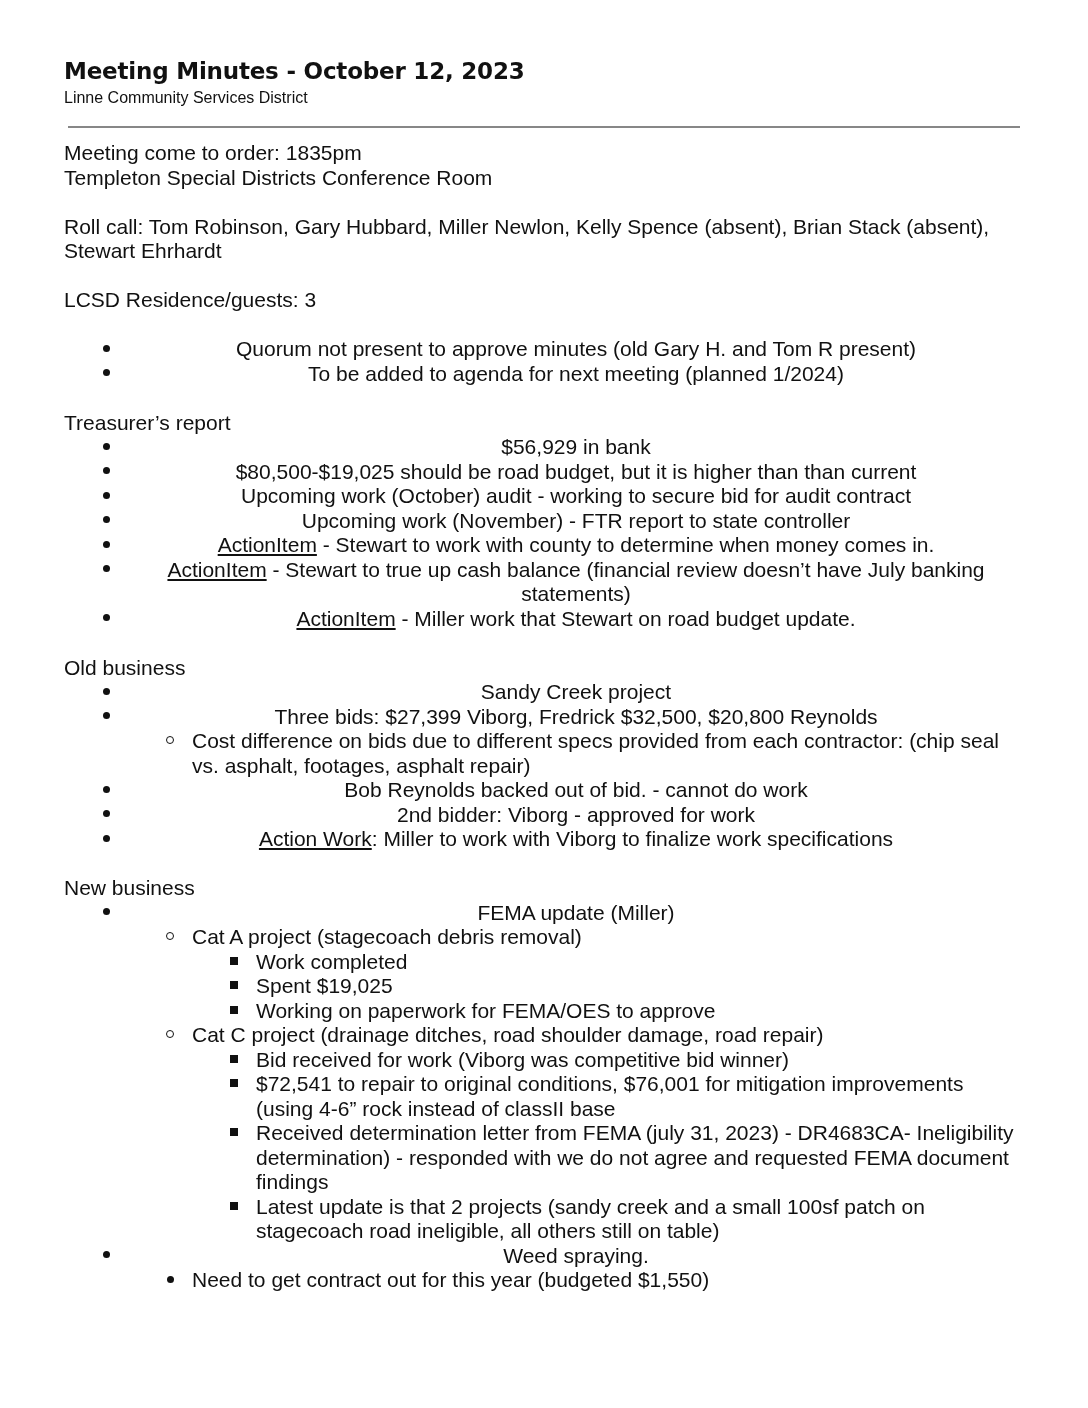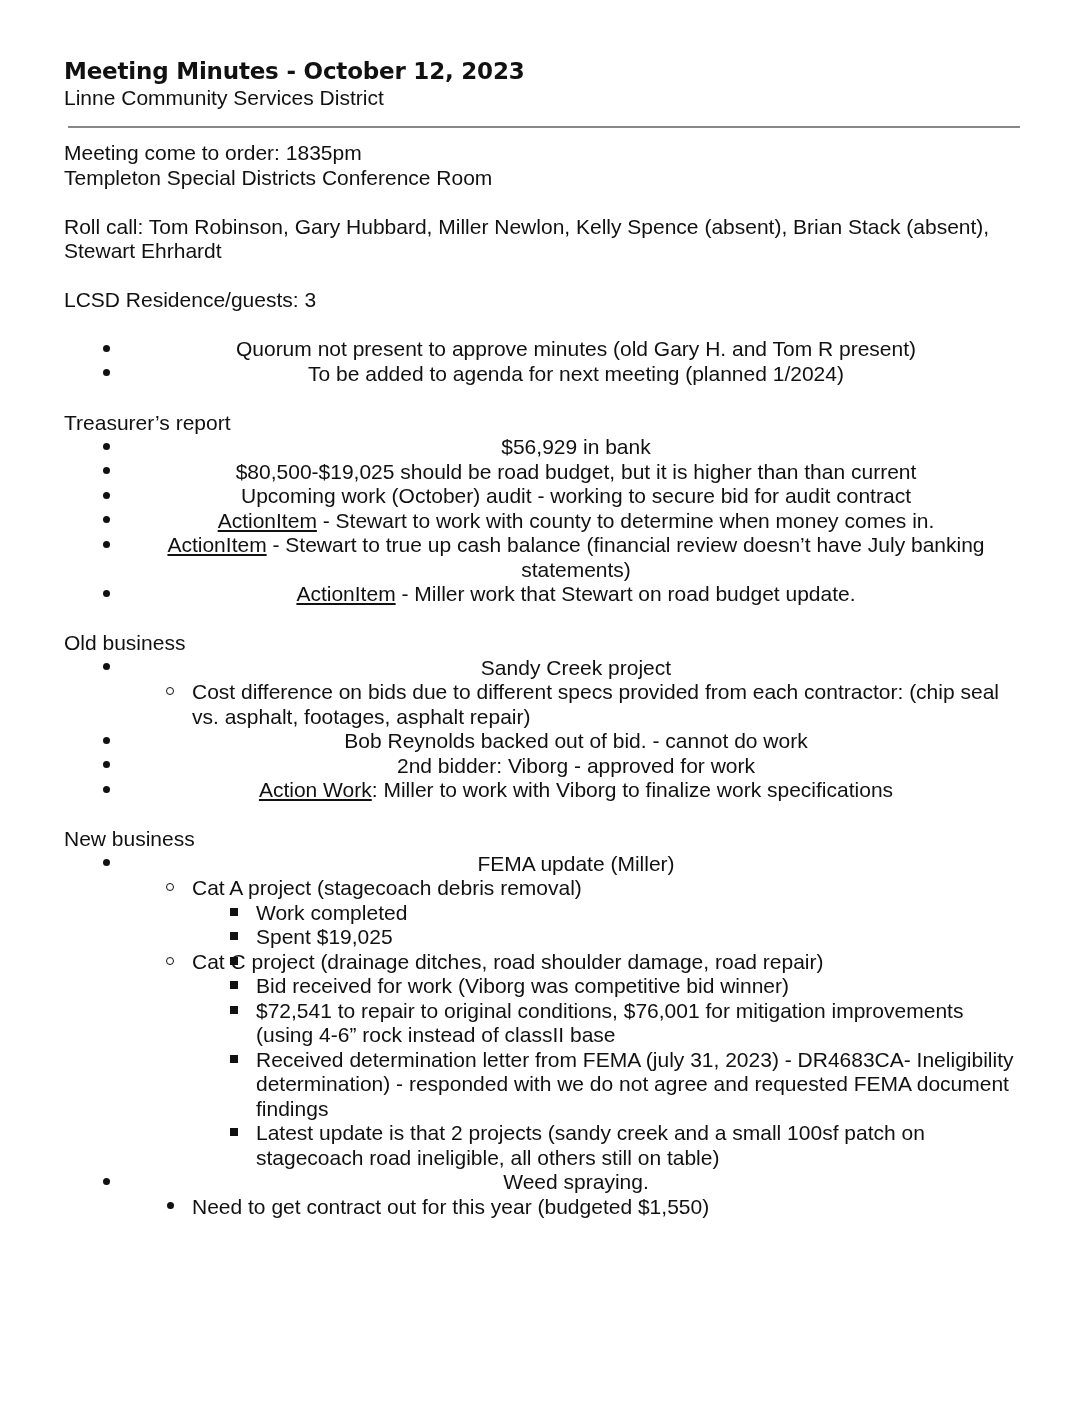--- a/index.html
+++ b/index.html
@@ -2,21 +2,21 @@
 <html><head>
   <meta charset="utf-8">
   <style>
     html, body { margin: 0; padding: 0; background: #ffffff; }
     body {
       width: 1088px; height: 1408px; position: relative; overflow: hidden;
       font-family: "Liberation Sans", sans-serif; color: #111111;
     }
     .page { position: absolute; left: 64px; top: 56px; width: 960px; }
     .title { font-family: "DejaVu Sans", sans-serif; font-weight: bold; font-size: 23px; line-height: 30px; margin: 0; letter-spacing: -0.2px; }
-    .subtitle { font-size: 21px; line-height: 24px; margin: 0; }
+    .subtitle { font-size: 16px; line-height: 24px; margin: 0; }
     .rule { position: absolute; left: 4px; top: 70px; width: 952px; height: 2px; background: #878787; }
     .body-text { position: absolute; left: 0; top: 85px; width: 960px; font-size: 21px; line-height: 24.5px; }
     p { margin: 0; }
     .gap { height: 24.5px; }
     ul { margin: 0; padding: 0; list-style: none; }
     li { position: relative; }
     .l1 { padding-left: 64px; text-align: center; }
     .l2 { padding-left: 128px; }
     .l3 { padding-left: 192px; }
     .bullet { position: absolute; top: 0; width: 20px; text-align: center; font-size: 13px; }
@@ -49,43 +49,45 @@
       <li class="l1"><span class="bullet dot"></span><span>Quorum not present to approve minutes (old Gary H. and Tom R present)</span></li>
       <li class="l1"><span class="bullet dot"></span><span>To be added to agenda for next meeting (planned 1/2024)</span></li>
     </ul>
     <div class="gap"></div>
 
     <p>Treasurer’s report</p>
     <ul>
       <li class="l1"><span class="bullet dot"></span><span>$56,929 in bank</span></li>
       <li class="l1"><span class="bullet dot"></span><span>$80,500-$19,025 should be road budget, but it is higher than than current</span></li>
       <li class="l1"><span class="bullet dot"></span><span>Upcoming work (October) audit - working to secure bid for audit contract</span></li>
+      <li class="l1"><span class="bullet dot"></span><span>Upcoming work (November) - FTR report to state controller</span></li>
       <li class="l1"><span class="bullet dot"></span><span class="action">ActionItem</span><span> - Stewart to work with county to determine when money comes in.</span></li>
       <li class="l1"><span class="bullet dot"></span><span class="action">ActionItem</span><span> - Stewart to true up cash balance (financial review doesn’t have July banking statements)</span></li>
       <li class="l1"><span class="bullet dot"></span><span class="action">ActionItem</span><span> - Miller work that Stewart on road budget update.</span></li>
     </ul>
     <div class="gap"></div>
 
     <p>Old business</p>
     <ul>
       <li class="l1"><span class="bullet dot"></span><span>Sandy Creek project</span></li>
+      <li class="l1"><span class="bullet dot"></span><span>Three bids: $27,399 Viborg, Fredrick $32,500, $20,800 Reynolds</span></li>
       <li class="l2"><span class="bullet circle"></span><span>Cost difference on bids due to different specs provided from each contractor: (chip seal vs. asphalt, footages, asphalt repair)</span></li>
       <li class="l1"><span class="bullet dot"></span><span>Bob Reynolds backed out of bid. - cannot do work</span></li>
       <li class="l1"><span class="bullet dot"></span><span>2nd bidder: Viborg - approved for work</span></li>
       <li class="l1"><span class="bullet dot"></span><span class="action">Action Work</span><span>: Miller to work with Viborg to finalize work specifications</span></li>
     </ul>
     <div class="gap"></div>
 
     <p>New business</p>
     <ul>
       <li class="l1"><span class="bullet dot"></span><span>FEMA update (Miller)</span></li>
       <li class="l2"><span class="bullet circle"></span><span>Cat A project (stagecoach debris removal)</span></li>
       <li class="l3"><span class="bullet square"></span><span>Work completed</span></li>
       <li class="l3"><span class="bullet square"></span><span>Spent $19,025</span></li>
-      <li class="l3"><span class="bullet square"></span></li>
+      <li class="l3"><span class="bullet square"></span><span>Working on paperwork for FEMA/OES to approve</span></li>
       <li class="l2"><span class="bullet circle"></span><span>Cat C project (drainage ditches, road shoulder damage, road repair)</span></li>
       <li class="l3"><span class="bullet square"></span><span>Bid received for work (Viborg was competitive bid winner)</span></li>
       <li class="l3"><span class="bullet square"></span><span>$72,541 to repair to original conditions, $76,001 for mitigation improvements (using 4-6” rock instead of classII base</span></li>
       <li class="l3"><span class="bullet square"></span><span>Received determination letter from FEMA (july 31, 2023) - DR4683CA- Ineligibility determination) - responded with we do not agree and requested FEMA document findings</span></li>
       <li class="l3"><span class="bullet square"></span><span>Latest update is that 2 projects (sandy creek and a small 100sf patch on stagecoach road ineligible, all others still on table)</span></li>
       <li class="l1"><span class="bullet dot"></span><span>Weed spraying.</span></li>
       <li class="l2"><span class="bullet dot"></span><span>Need to get contract out for this year (budgeted $1,550)</span></li>
     </ul>
   </div>
 </div>

